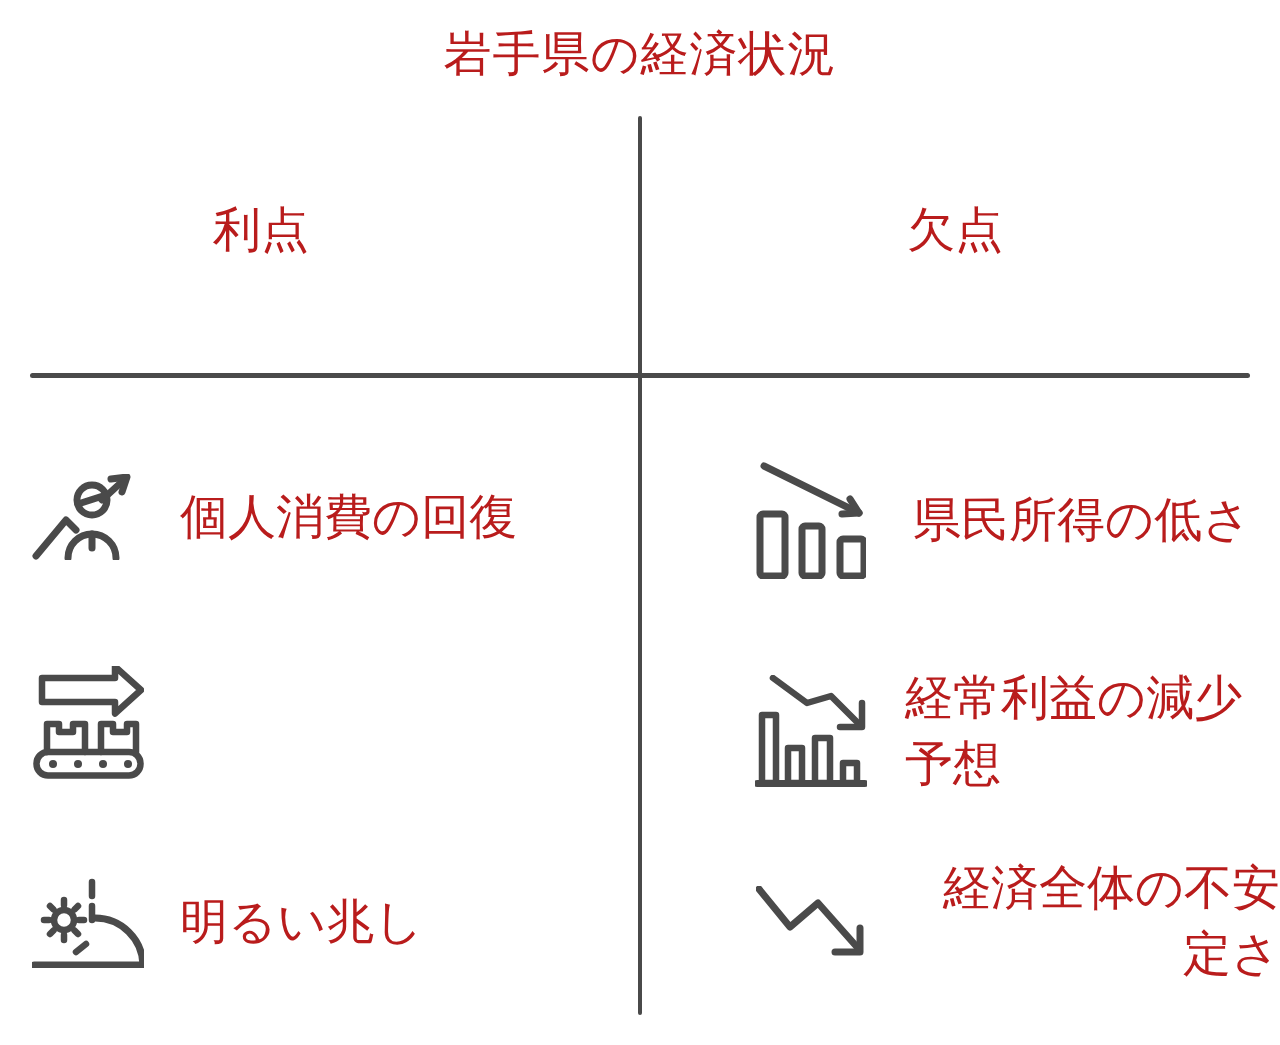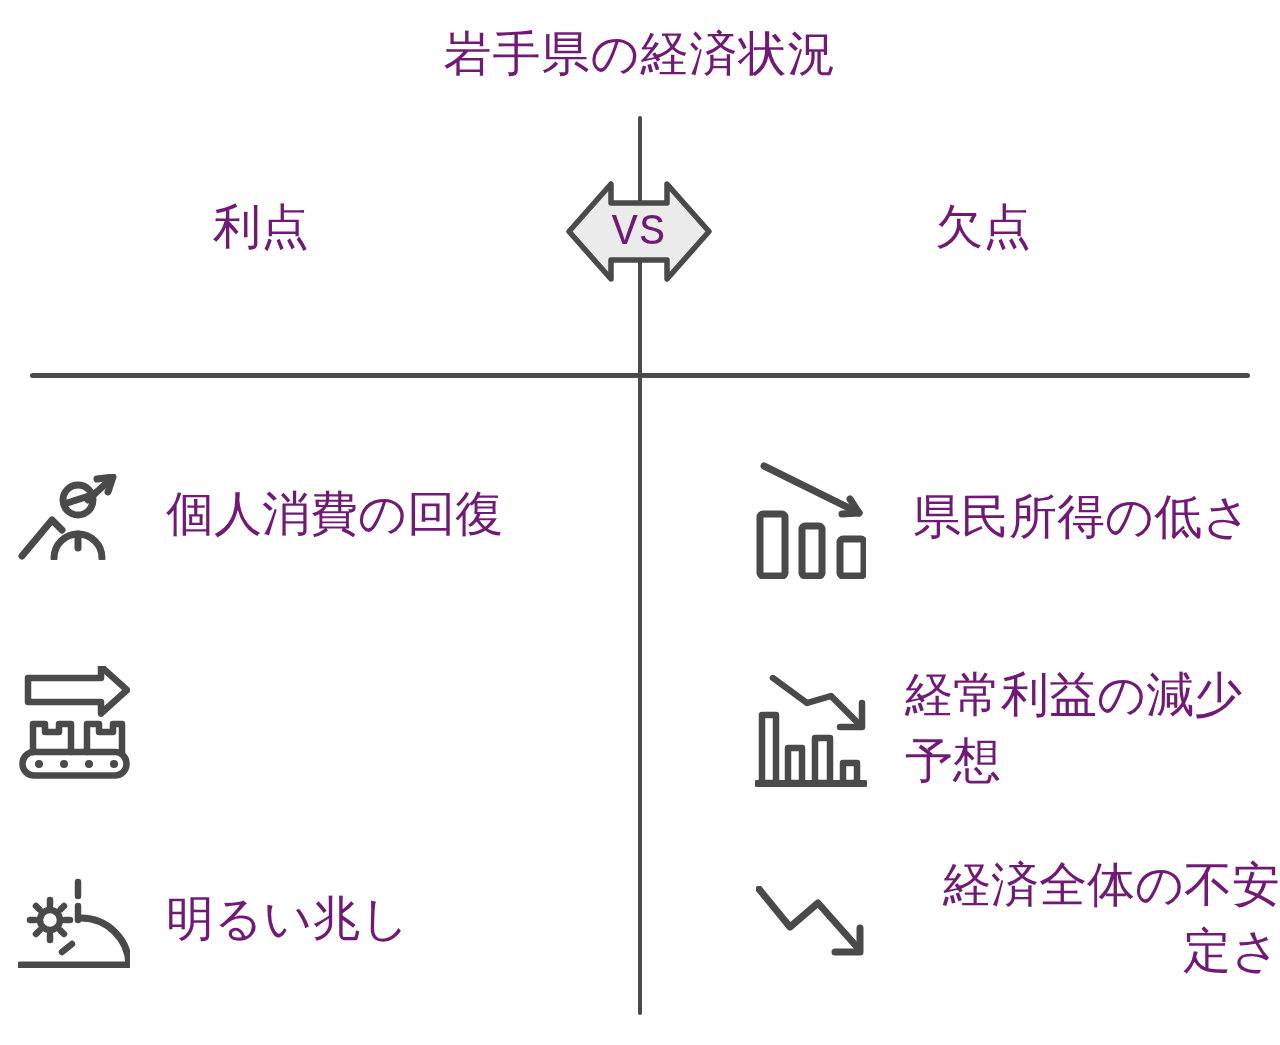--- a/index.html
+++ b/index.html
@@ -1,62 +1,56 @@
 <!DOCTYPE html>
 <html><head>
 <meta charset="utf-8">
 <style>
   html,body{margin:0;padding:0;background:#fff;}
   .canvas{
     position:relative;width:1280px;height:1045px;background:#fff;overflow:hidden;
-    font-family:Liberation Mono, monospace;color:#701a75;
+    font-family:Liberation Sans, sans-serif;color:#b91c1c;
   }
   .title{
     position:absolute;top:22px;left:50%;transform:translateX(-50%);
     font-size:48px;font-weight:500;letter-spacing:1px;white-space:nowrap;
   }
   .vline{position:absolute;left:638px;top:116px;width:4px;height:899px;background:#4a4a4a;border-radius:3px;}
   .hline{position:absolute;left:30px;top:373px;width:1220px;height:5px;background:#4a4a4a;border-radius:3px;}
   .vs-badge{position:absolute;left:565px;top:170px;width:148px;height:123px;}
   .vs-badge svg{position:absolute;left:0;top:0;}
   .vs-label{
     position:absolute;left:0;top:0;width:148px;height:123px;
     display:flex;align-items:center;justify-content:center;
     font-size:44px;font-weight:500;letter-spacing:1px;
   }
   .col-header{position:absolute;font-size:48px;font-weight:500;line-height:1;white-space:nowrap;}
   .col-header.left{left:177px;top:206px;margin-left:36px;}
-  .col-header.right{left:935px;top:206px;}
+  .col-header.right{left:907px;top:206px;}
   .item{position:absolute;display:flex;align-items:center;}
   .item .icon{flex:0 0 auto;width:112px;display:flex;align-items:center;justify-content:center;}
   .item .label{font-size:48px;line-height:1.38;max-width:375px;word-break:break-all;}
-  .item.l{left:18px;}  .item.l .label{margin-left:36px;}
+  .item.l{left:32px;}  .item.l .label{margin-left:36px;}
   .item.r{left:755px;} .item.r .label{margin-left:38px;}
   .row-l1{top:474px;} .row-l2{top:666px;} .row-l3{top:876px;}
   .row-r1{top:462px;gap:8px;} .row-r2{top:665px;} .row-r3{top:855px;text-align:right;}
   .stroke{fill:none;stroke:#4a4a4a;stroke-width:7;stroke-linecap:round;stroke-linejoin:round;}
   .stroke-thin{fill:none;stroke:#4a4a4a;stroke-width:6.5;stroke-linecap:round;stroke-linejoin:round;}
   .dot{fill:#4a4a4a;stroke:none;}
 </style>
 </head>
 <body>
 
 <div class="canvas">
 
   <div class="title">岩手県の経済状況</div>
 
   <div class="vline"></div>
   <div class="hline"></div>
 
-  <div class="vs-badge">
-    <svg width="148" height="123" viewBox="0 0 148 123">
-      <path d="M 4 61.5 L 46 14 L 46 33 L 102 33 L 102 14 L 144 61.5 L 102 109 L 102 90 L 46 90 L 46 109 Z" fill="#ebebeb" stroke="#4a4a4a" stroke-width="5.5" stroke-linejoin="round"></path>
-    </svg>
-    <div class="vs-label">VS</div>
-  </div>
 
   <div class="col-header left">利点</div>
   <div class="col-header right">欠点</div>
 
   <div class="item l row-l1">
     <div class="icon">
       <svg width="112" height="86" viewBox="0 0 112 86">
         <path class="stroke" d="M 4 82 L 34 46 L 44 56"></path>
         <circle class="stroke" cx="60" cy="26" r="15"></circle>
         <path class="stroke" d="M 46 30 L 74 21"></path>

